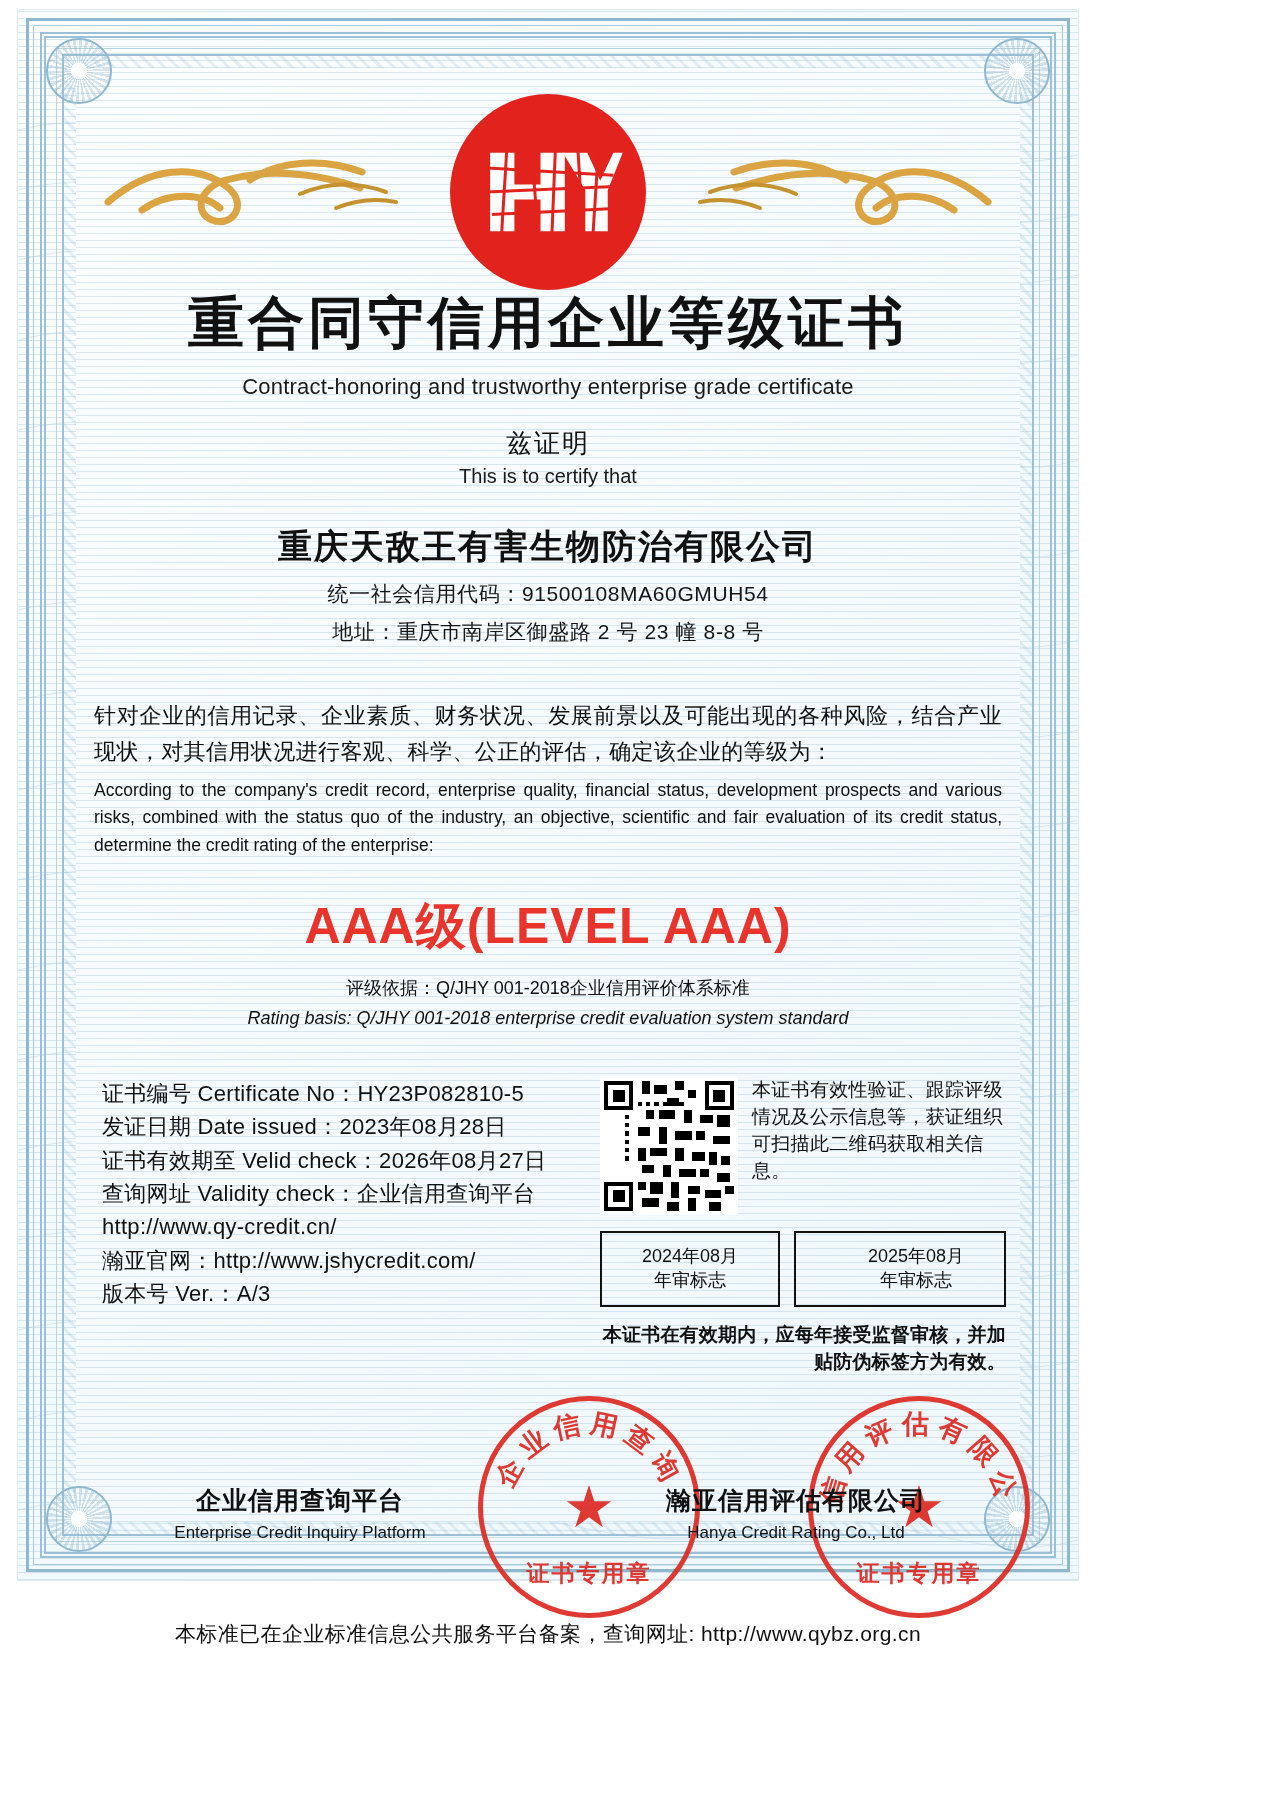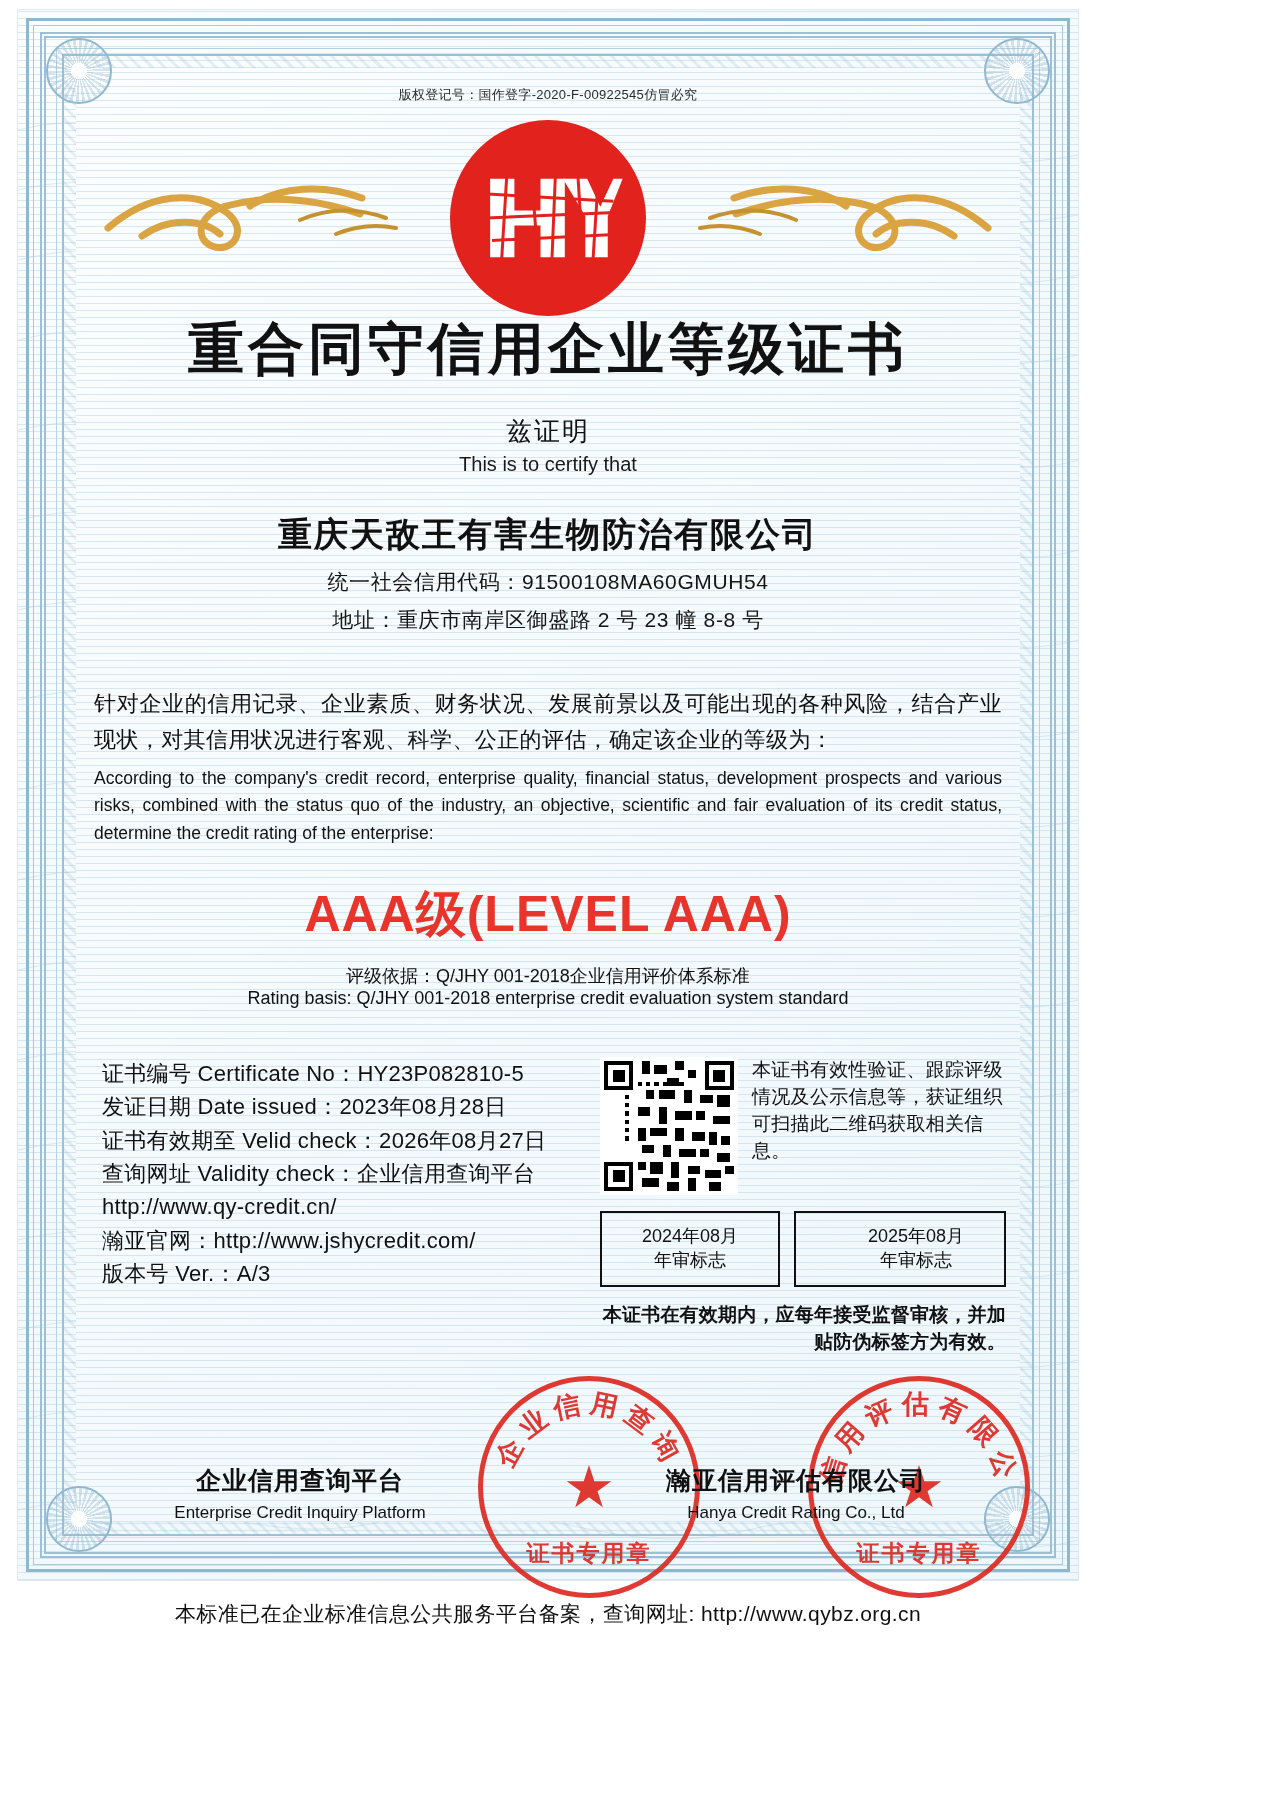--- a/index.html
+++ b/index.html
@@ -210,21 +210,22 @@
   .basis-cn {
     text-align: center;
     font-size: 18px;
     color: #111;
     margin-top: 16px;
   }
   .basis-en {
     text-align: center;
     font-size: 18px;
     color: #111;
-    margin-top: 0;
+    margin-top: 8px;
+    font-style: italic;
   }
 
   
   .details-row {
     display: flex;
     margin-top: 48px;
     align-items: flex-start;
   }
   .details-left {
     width: 520px;
@@ -392,21 +393,20 @@
   <div class="brd5 brd"></div>
   <div class="brd5-inner"></div>
 
   <div class="corner tl"></div>
   <div class="corner tr"></div>
   <div class="corner bl"></div>
   <div class="corner br"></div>
 
   <div class="content">
 
-    <div class="copyright">版权登记号：国作登字-2020-F-00922545仿冒必究</div>
 
     <div class="logo-row">
       <svg class="flourish left" viewBox="0 0 330 120">
         <g fill="none" stroke="#d9a441" stroke-width="7" stroke-linecap="round">
           <path d="M8,78 C50,42 96,40 126,62 C150,80 132,104 112,96 C94,89 98,64 126,56 C170,44 218,50 260,64"></path>
           <path d="M42,86 C70,66 104,70 120,84"></path>
           <path d="M150,56 C180,36 224,34 262,48"></path>
         </g>
         <g fill="none" stroke="#c4922f" stroke-width="4" stroke-linecap="round">
           <path d="M200,70 C228,58 258,58 286,68"></path>
@@ -440,20 +440,21 @@
             <path d="M62,10 L70,112"></path>
             <path d="M88,12 L84,110"></path>
             <path d="M112,14 L118,108"></path>
             <path d="M134,16 L128,108"></path>
           </g>
         </svg>
       </div>
     </div>
 
     <div class="title-cn">重合同守信用企业等级证书</div>
+    <div class="title-en">Contract-honoring and trustworthy enterprise grade certificate</div>
 
     <div class="certify-cn">兹证明</div>
     <div class="certify-en">This is to certify that</div>
 
     <div class="company">重庆天敌王有害生物防治有限公司</div>
     <div class="meta-line">统一社会信用代码：91500108MA60GMUH54</div>
     <div class="meta-line">地址：重庆市南岸区御盛路 2 号 23 幢 8-8 号</div>
 
     <div class="body-block">
       <div class="body-cn">针对企业的信用记录、企业素质、财务状况、发展前景以及可能出现的各种风险，结合产业现状，对其信用状况进行客观、科学、公正的评估，确定该企业的等级为：</div>

